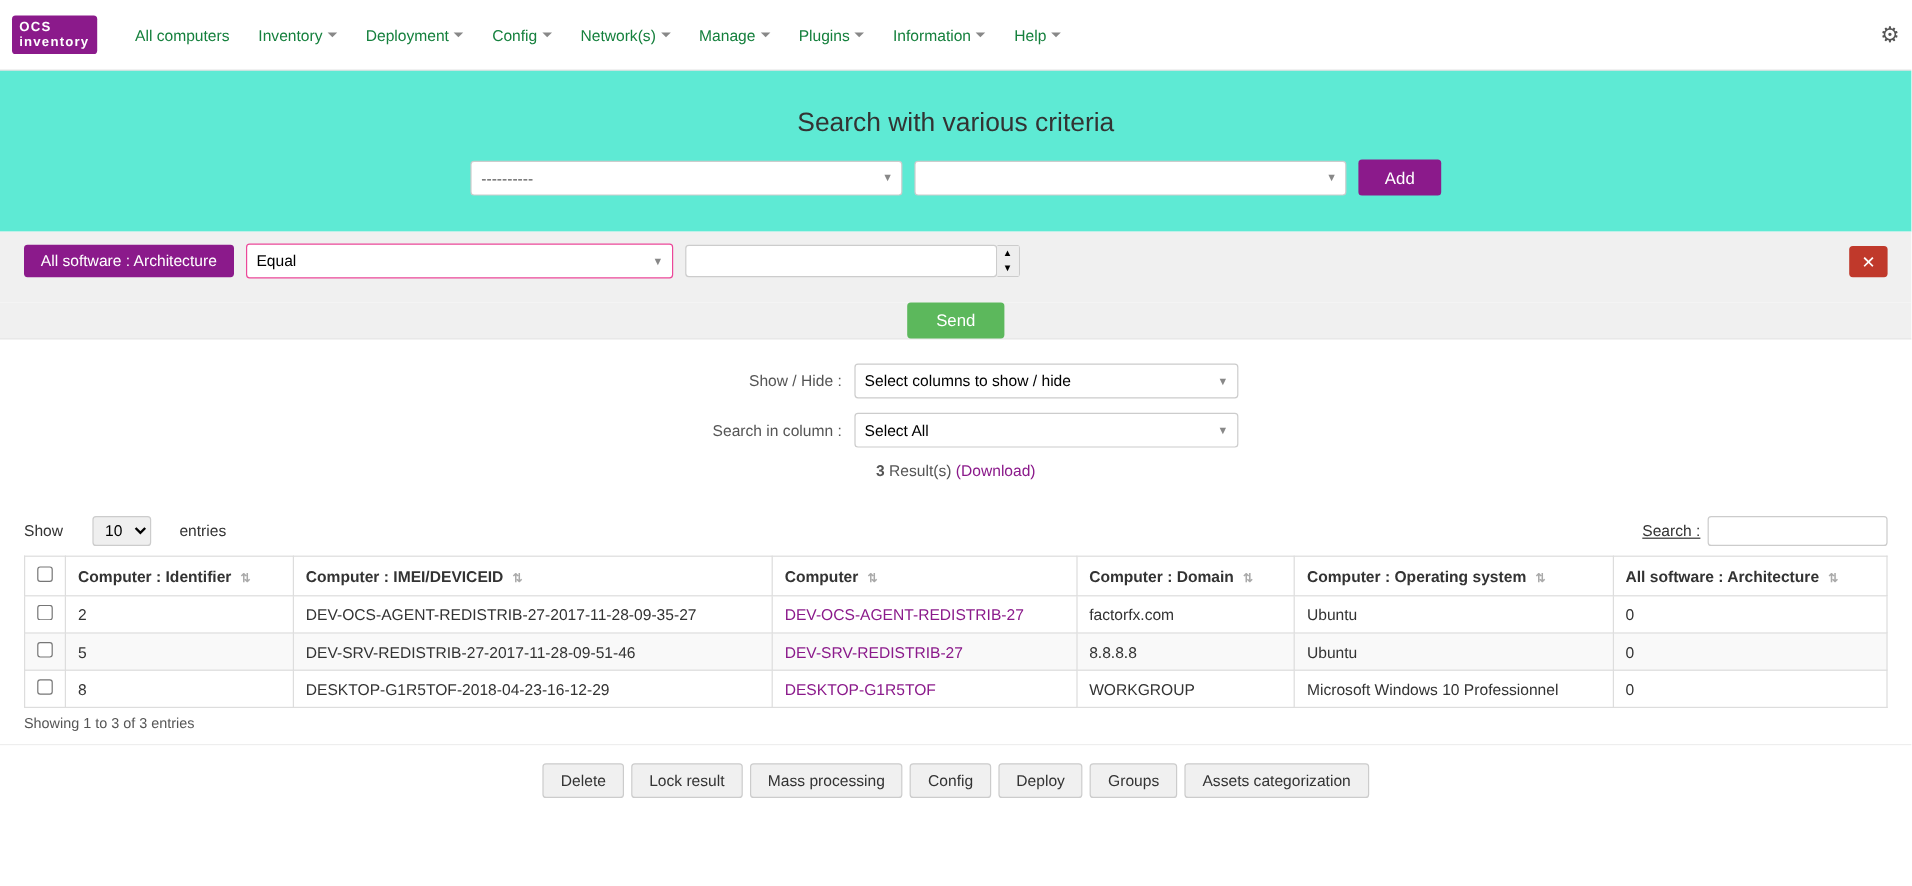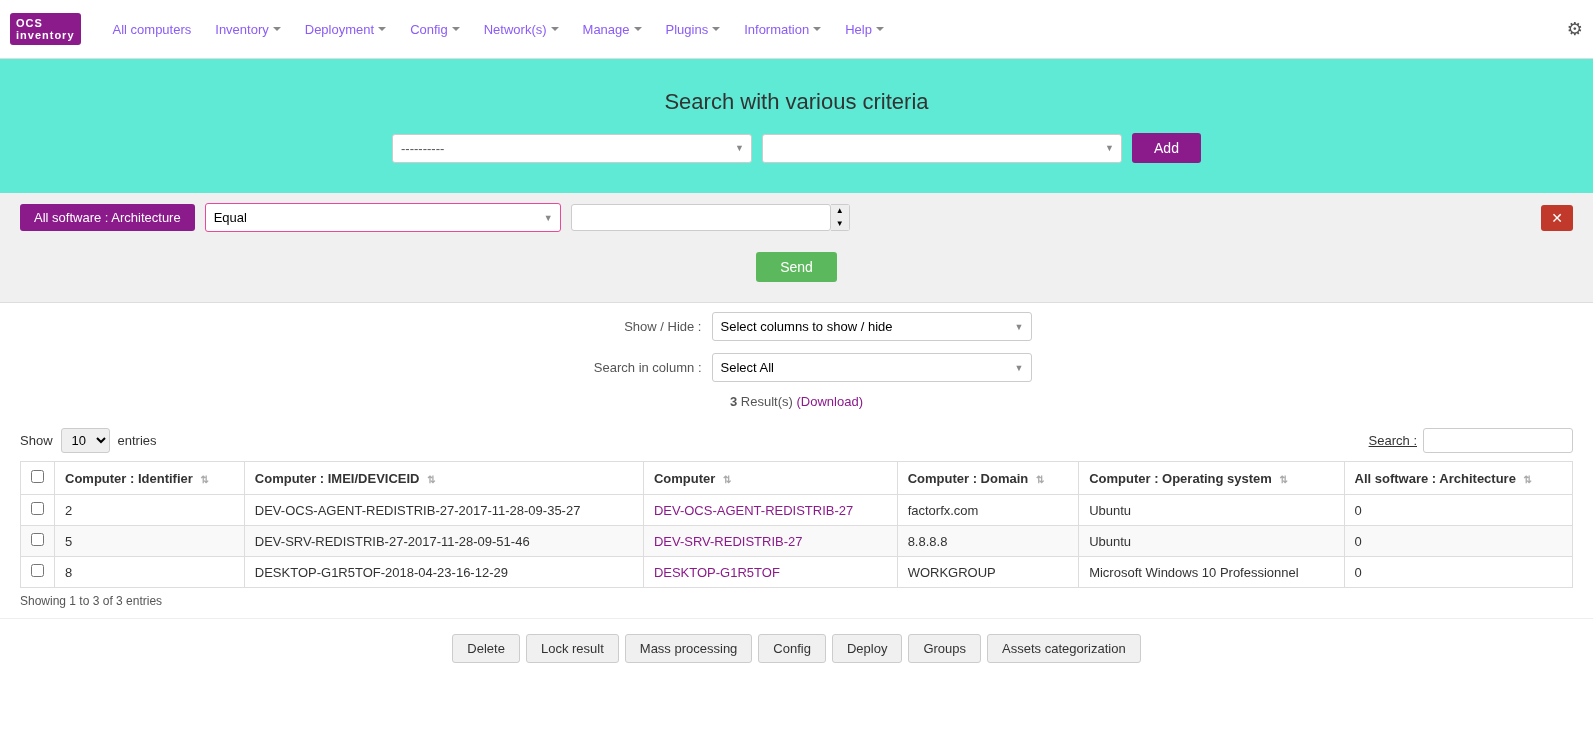--- a/index.html
+++ b/index.html
@@ -24,21 +24,21 @@
       border-radius: 3px;
       letter-spacing: 1px;
     }
     .nav-items { display: flex; align-items: center; flex: 1; gap: 0; }
     .nav-item {
       padding: 12px 12px;
       height: 45px;
       display: flex;
       align-items: center;
       cursor: pointer;
-      color: #8b5cf6;
+      color: #15803d;
       font-size: 13px;
       white-space: nowrap;
     }
     .nav-item .caret {
       display: inline-block;
       margin-left: 4px;
       border-top: 4px solid #888;
       border-left: 4px solid transparent;
       border-right: 4px solid transparent;
       vertical-align: middle;
@@ -151,38 +151,37 @@
       font-size: 14px;
       cursor: pointer;
       margin-left: auto;
     }
     .remove-spacer { flex: 1; display: flex; justify-content: flex-end; }
 
     .send-row {
       background: #f0f0f0;
       display: flex;
       justify-content: center;
-      padding-bottom: 20px;
     }
     .btn-send {
       background: #5cb85c;
       color: #fff;
       border: none;
       padding: 7px 24px;
       border-radius: 3px;
       font-size: 14px;
       cursor: pointer;
     }
 
     
     .divider { border: none; border-top: 1px solid #ddd; margin: 0; }
 
     
     .controls-section {
-      padding: 9px 40px;
+      padding: 20px 40px;
       background: #fff;
     }
     .controls-row {
       display: flex;
       align-items: center;
       justify-content: center;
       gap: 10px;
       margin-bottom: 12px;
     }
     .controls-label {
@@ -213,21 +212,21 @@
     .table-section { padding: 10px 20px; }
     .table-top {
       display: flex;
       align-items: center;
       justify-content: space-between;
       margin-bottom: 8px;
     }
     .show-entries {
       display: flex;
       align-items: center;
-      gap: 8px;
+      gap: 24px;
       font-size: 13px;
     }
     .show-entries select {
       padding: 3px 6px;
       border: 1px solid #ccc;
       border-radius: 3px;
       font-size: 13px;
     }
     .search-right {
       display: flex;

